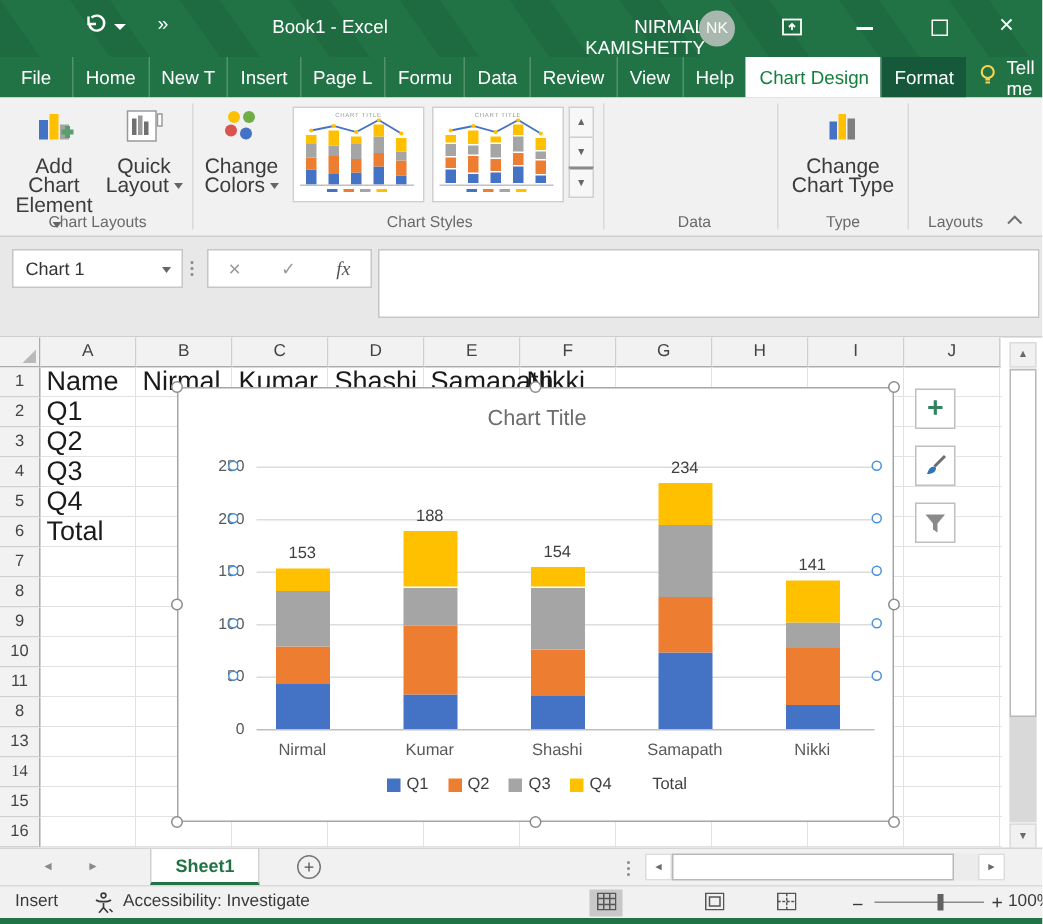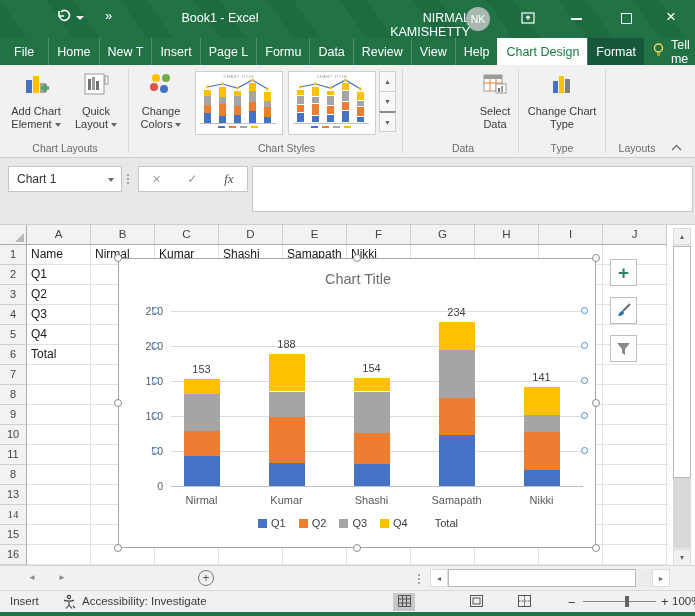--- a/index.html
+++ b/index.html
@@ -20,21 +20,21 @@
   .tabbar { left:0; top:38px; width:695px; height:27px; background:#217346; display:flex; align-items:stretch; }
   .rtab { color:#fff; font-size:12.5px; display:flex; align-items:center; padding:0 8px; white-space:nowrap;
     border-left:1px solid rgba(255,255,255,0.22); overflow:hidden; }
   .rtab:first-child { border-left:none; padding:0 14px; }
   .rtab.active { background:#fff; color:#15803d; }
   .rtab.dark { background:#16583a; }
   .tellme { color:#fff; font-size:12.5px; display:flex; align-items:center; gap:6px; padding:0 8px; }
 
   
   .ribbon { left:0; top:65px; width:695px; height:93px; background:#f1f1f1; border-bottom:1px solid #d0d0d0; }
-  .rb-btn { position:absolute; top:4px; text-align:center; font-size:11px; color:#3c3c3c; line-height:13px; }
+  .rb-btn { position:absolute; top:4px; text-align:center; font-size:14px; color:#3c3c3c; line-height:13px; }
   .rb-ic { display:block; margin:2px auto 3px auto; }
   .grp-lbl { position:absolute; top:77px; font-size:10.5px; color:#6a6a6a; text-align:center; }
   .grp-div { position:absolute; top:4px; width:1px; height:84px; background:#d9d9d9; }
   .caret { display:inline-block; width:0; height:0; border-left:3px solid transparent;
     border-right:3px solid transparent; border-top:4px solid #666; margin-left:3px; vertical-align:middle; }
   .gallery-card { position:absolute; top:6px; width:88px; height:64px; background:#fff; border:1px solid #cfcfcf; }
   .gal-cap { font-size:4px; color:#999; text-align:center; letter-spacing:.5px; padding-top:2px; }
   .gal-arrows { position:absolute; left:379px; top:6px; width:17px; }
   .gal-ab { width:17px; height:21px; background:#f7f7f7; border:1px solid #d0d0d0; text-align:center;
     font-size:7px; color:#666; line-height:20px; margin-bottom:-1px; }
@@ -54,21 +54,21 @@
   .corner { left:0; top:0; width:27px; height:20px; background:#f2f2f2; border-right:1px solid #ababab; border-bottom:1px solid #ababab; }
   .corner i { position:absolute; right:2px; bottom:2px; width:0; height:0;
     border-left:9px solid transparent; border-bottom:9px solid #b9b9b9; }
   .colhead { position:absolute; top:0; height:20px; background:#f2f2f2; border-right:1px solid #cfcfcf;
     border-bottom:1px solid #ababab; font-size:11.5px; color:#444; text-align:center; line-height:19px; }
   .rowhead { position:absolute; left:0; width:27px; height:20px; background:#f2f2f2; border-right:1px solid #ababab;
     border-bottom:1px solid #cfcfcf; font-size:11px; color:#444; text-align:center; line-height:19px; }
   .sheet-lines { position:absolute; left:27px; top:20px; width:641px; height:320px;
     background-image:repeating-linear-gradient(to right, transparent 0 63px, #e2e2e2 63px 64px),
                      repeating-linear-gradient(to bottom, transparent 0 19px, #e2e2e2 19px 20px); }
-  .cellv { position:absolute; font-size:12px; color:#1a1a1a; height:20px; line-height:19px; padding-left:4px; white-space:nowrap; }
+  .cellv { position:absolute; font-size:18px; color:#1a1a1a; height:20px; line-height:19px; padding-left:4px; white-space:nowrap; }
 
   
   .chart { left:118px; top:258px; width:478px; height:290px; background:#fff; border:1px solid #a6a6a6; z-index:5; }
   .c-title { position:absolute; left:0; top:12px; width:478px; text-align:center; font-size:14.5px; color:#6d6d6d; }
   .gline { position:absolute; height:1px; background:#dcdcdc; }
   .gline.axis { background:#bfbfbf; }
   .ytick { position:absolute; width:44px; text-align:right; font-size:10.5px; color:#595959; }
   .ghandle { position:absolute; width:7px; height:7px; border-radius:50%; background:#fff; border:1.5px solid #4a90d9; }
   .seg { position:absolute; }
   .tlabel { position:absolute; width:60px; text-align:center; font-size:11px; color:#3f3f3f; }
@@ -264,32 +264,20 @@
             <rect x="55" y="47" width="7" height="2" fill="#FFC000"></rect>
           </svg></div>
       </div>
     </div>
   <div class="gal-arrows">
     <div class="gal-ab">▲</div>
     <div class="gal-ab">▼</div>
     <div class="gal-ab" style="border-top:2px solid #8a8a8a;">▼</div>
   </div>
   <div class="grp-div" style="left:402px;"></div>
-  <div class="rb-btn" style="left:472px; width:46px;">
-    <span class="rb-ic">
-      <svg width="28" height="28" viewBox="0 0 28 28">
-          <rect x="3" y="4" width="18" height="16" fill="#fff" stroke="#9a9a9a"></rect>
-          <rect x="3" y="4" width="18" height="4" fill="#9a9a9a"></rect>
-          <path d="M3 12 h18 M9 8 v12 M15 8 v12" stroke="#ED7D31" stroke-width="1"></path>
-          <rect x="15" y="13" width="10" height="9" fill="#fff" stroke="#9a9a9a"></rect>
-          <rect x="17" y="17" width="2" height="4" fill="#707070"></rect>
-          <rect x="20" y="15" width="2" height="6" fill="#9a9a9a"></rect>
-        </svg>
-    </span><span>Select Data</span>
-  </div>
   <div class="grp-div" style="left:518px;"></div>
   <div class="rb-btn" style="left:524px; width:76px;">
     <span class="rb-ic">
       <svg width="28" height="28" viewBox="0 0 28 28">
           <rect x="5" y="10" width="5" height="12" fill="#4472C4"></rect>
           <rect x="11" y="5" width="5" height="17" fill="#FFC000"></rect>
           <rect x="17" y="8" width="5" height="14" fill="#7f7f7f"></rect>
         </svg>
     </span><span>Change Chart Type</span>
   </div>
@@ -481,20 +469,21 @@
 <div class="abs vscroll">
   <div class="sc-ar" style="width:18px; height:17px; line-height:16px;">▲</div>
   <div class="abs vthumb"></div>
   <div class="abs" style="left:0; top:250px; width:18px; height:70px; background:#d9d9d9;"></div>
   <div class="abs sc-ar" style="left:0; top:321px; width:18px; height:17px; line-height:16px;">▼</div>
 </div>
 
 <div class="abs sheetbar">
   <span class="abs nav-ar" style="left:28px; top:0;">◄</span>
   <span class="abs nav-ar" style="left:58px; top:0;">►</span>
+  <div class="abs stab">Sheet1</div>
   <div class="abs addsheet">+</div>
   <div class="abs sb-dots" style="left:418px; top:6px;">
       <i></i>
       <i></i>
       <i></i>
     </div>
   <div class="abs sc-ar" style="left:430px; top:3px; width:18px; height:18px; line-height:17px; background:#fff;">◄</div>
   <div class="abs" style="left:448px; top:3px; width:204px; height:18px; background:#ececec;">
     <div class="abs hthumb" style="left:0; top:0; width:188px; height:18px;"></div>
   </div>

